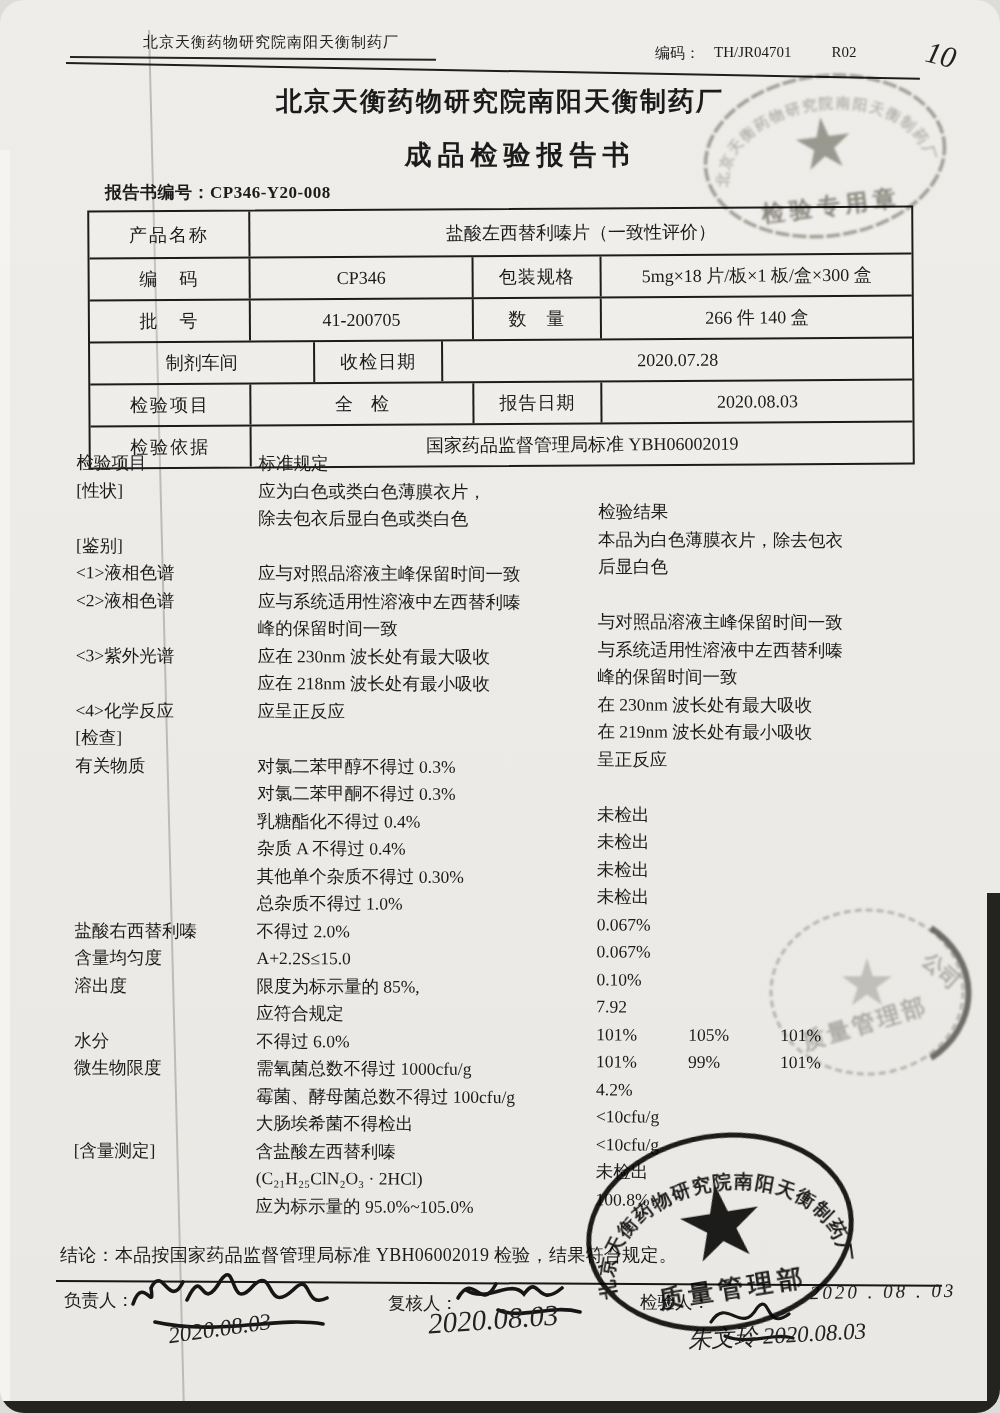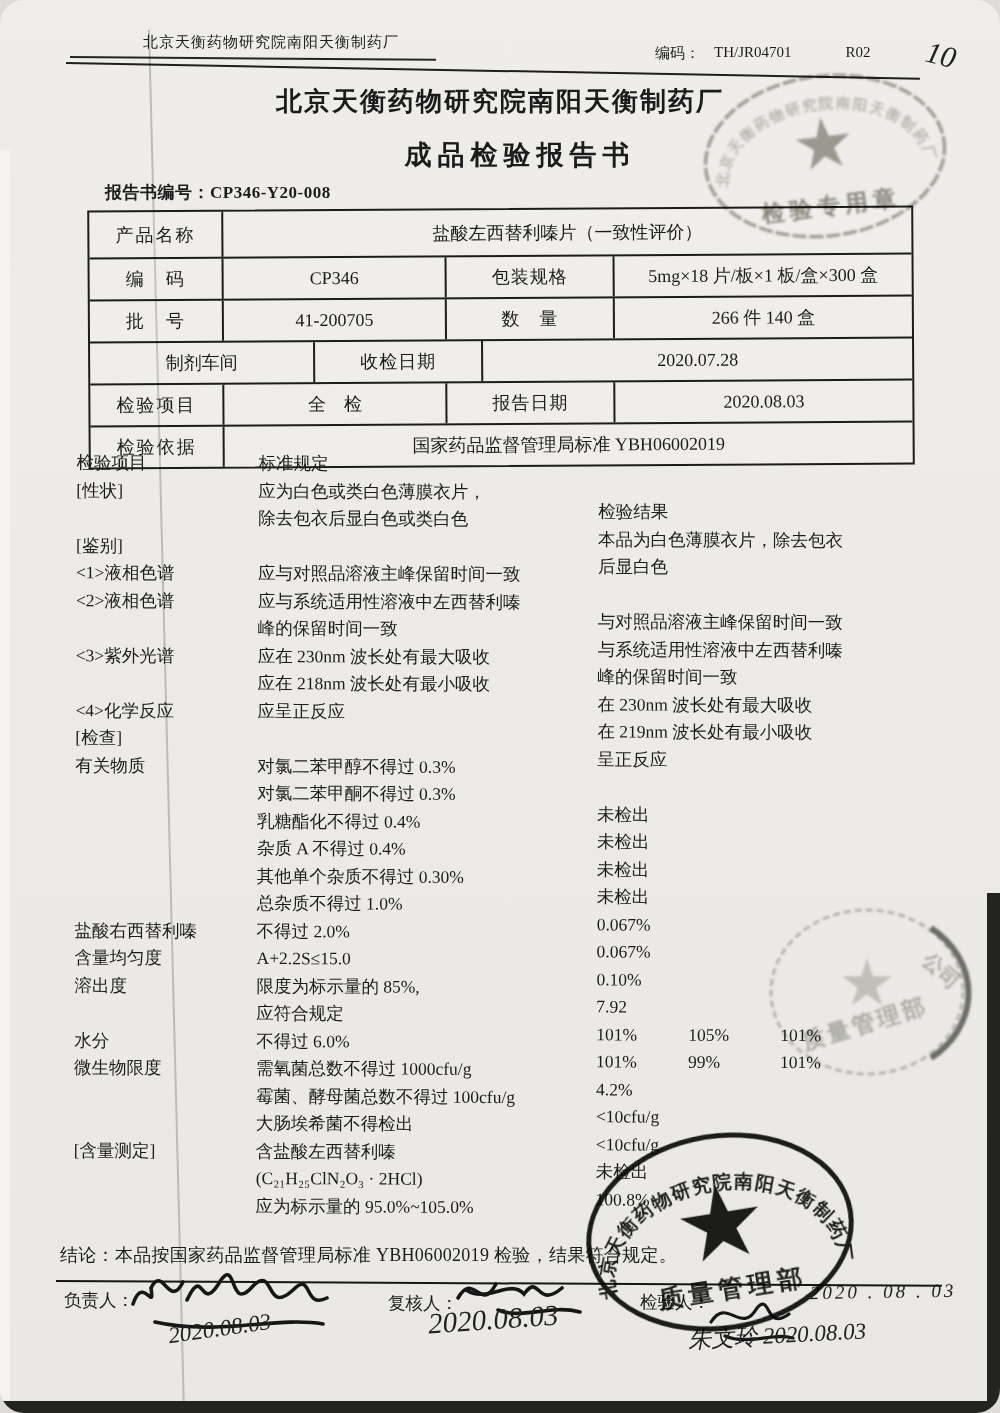--- a/index.html
+++ b/index.html
@@ -5,39 +5,39 @@
   html,body{margin:0;padding:0;background:#dddcd8;}
   .page{position:relative;width:1000px;height:1413px;margin:0 auto;overflow:hidden;
         background:linear-gradient(180deg,#eeedea 0%,#ebeae7 60%,#e9e8e4 100%);
         font-family:"Liberation Serif","DejaVu Serif",serif;color:#1b1b1b;border-radius:24px;}
   .abs{position:absolute;}
   .nowrap{white-space:nowrap;}
   
   .hdr-small{left:143px;top:33px;font-size:15px;letter-spacing:1px;}
   .hdr-code{left:655px;top:44px;font-size:15px;display:flex;}
   .hdr-code .cv{margin-left:14px;}
-  .hdr-code .cr{margin-left:54px;}
+  .hdr-code .cr{margin-left:40px;}
   .line-a{left:70px;top:56px;width:366px;height:2px;background:#242424;transform:rotate(.45deg);transform-origin:left center;}
   .line-b{left:66px;top:62px;width:854px;height:2.4px;background:#1e1e1e;transform:rotate(1.05deg);transform-origin:left center;}
   .hand{font-style:italic;color:#222;}
   .page-note{left:926px;top:38px;font-size:30px;transform:rotate(14deg);}
   
   .title{left:0;right:0;top:84px;text-align:center;font-size:26px;font-weight:bold;letter-spacing:2px;}
   .subtitle{left:0;right:0;top:137px;text-align:center;font-size:27px;font-weight:bold;letter-spacing:6px;padding-left:40px;}
   .report-no{left:86px;top:181px;font-size:17px;font-weight:bold;letter-spacing:.5px;margin-left:19px;}
   
   .itable{left:88px;top:208px;width:826px;border:2px solid #1c1c1c;transform:rotate(-.35deg);box-sizing:border-box;background:rgba(255,255,255,.12);}
   .trow{display:flex;height:40px;border-top:2px solid #1c1c1c;}
   .trow:first-child{border-top:none;height:45px;}
   .cell{display:flex;align-items:center;justify-content:center;border-left:2px solid #1c1c1c;
         font-size:18px;box-sizing:border-box;white-space:nowrap;}
   .cell:first-child{border-left:none;}
-  .c1{width:132px;flex:none;letter-spacing:2px;}
+  .c1{width:159px;flex:none;letter-spacing:2px;}
   .c2{width:223px;flex:none;}
-  .c3{width:168px;flex:none;letter-spacing:1px;}
+  .c3{width:128px;flex:none;letter-spacing:1px;}
   .c4{flex:1;}
   .cspan{flex:1;}
   
   .results{left:75px;top:451px;width:868px;transform:rotate(.22deg);font-size:17.5px;}
   .rline{display:flex;height:27.5px;line-height:27.5px;white-space:nowrap;}
   .ri{width:182px;flex:none;}
   .rs{width:340px;flex:none;}
   .rr{flex:1;margin-top:47px;}
   .tv{display:inline-block;width:92px;}
   

